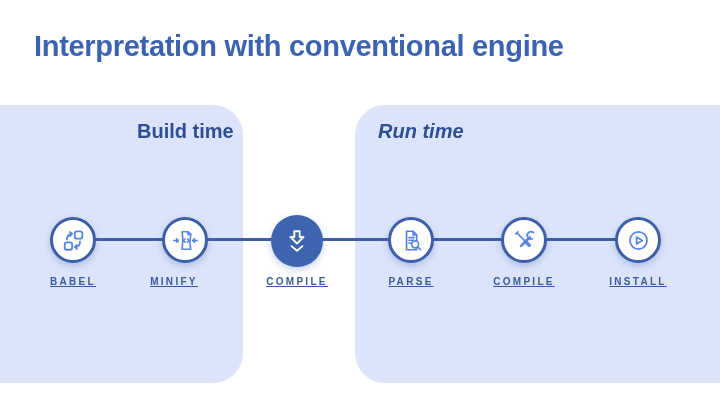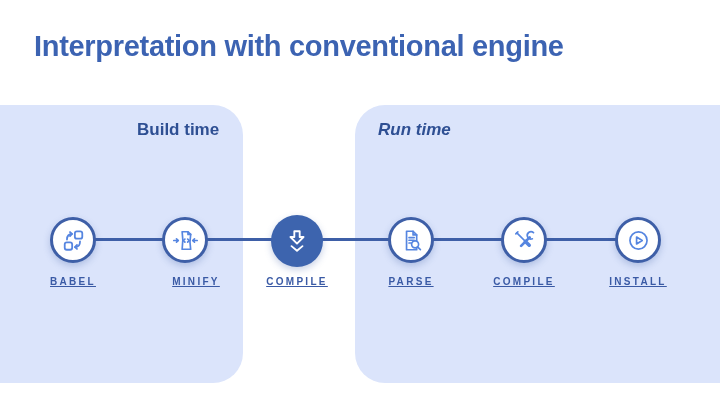--- a/index.html
+++ b/index.html
@@ -34,21 +34,21 @@
     left: 0; width: 243px;
     border-radius: 0 30px 30px 0;
   }
   .phase-box.run {
     left: 355px; width: 365px;
     border-radius: 30px 0 0 30px;
   }
   .phase-label {
     position: absolute;
     top: 120px;
-    font-size: 17px;
+    font-size: 20px;
     font-weight: bold;
     color: #2e4f93;
     white-space: nowrap;
     text-align: right;
   }
   .phase-label.build { left: 137px; }
   .phase-label.run  { left: 378px; font-style: italic; }
   .connector {
     position: absolute;
     left: 73px; top: 238px;
@@ -128,21 +128,21 @@
         <path d="M4 10.5 L5.6 12 L4 13.5"></path>
         <path d="M22.4 12 H18.6"></path>
         <path d="M20 10.5 L18.4 12 L20 13.5"></path>
         <path d="M9 4.2 L14.2 4.2 L16.6 6.6 Q15.4 13 16.6 19.8 L9 19.8 Q10.3 12 9 4.2 Z"></path>
         <path d="M14.2 4.2 V6.6 H16.6"></path>
         <path d="M11.5 10.7 L10.2 12.1 L11.5 13.5"></path>
         <path d="M13.9 10.7 L15.2 12.1 L13.9 13.5"></path>
       </svg>
     </span>
   </div>
-  <div class="step-label" style="left:146px">MINIFY</div>
+  <div class="step-label" style="left:124px">MINIFY</div>
 
   <div class="node emphasized" style="left:271px">
     <span>
       <svg width="28" height="28" viewBox="0 0 24 24" fill="none" stroke="#ffffff" stroke-width="1.6" stroke-linecap="round" stroke-linejoin="round">
         <path d="M9.7 3.6 H14.3 V8.6 H17.6 L12 14.2 L6.4 8.6 H9.7 Z"></path>
         <path d="M7.3 16.4 L12 20.4 L16.7 16.4"></path>
       </svg>
     </span>
   </div>
   <div class="step-label" style="left:247px">COMPILE</div>

